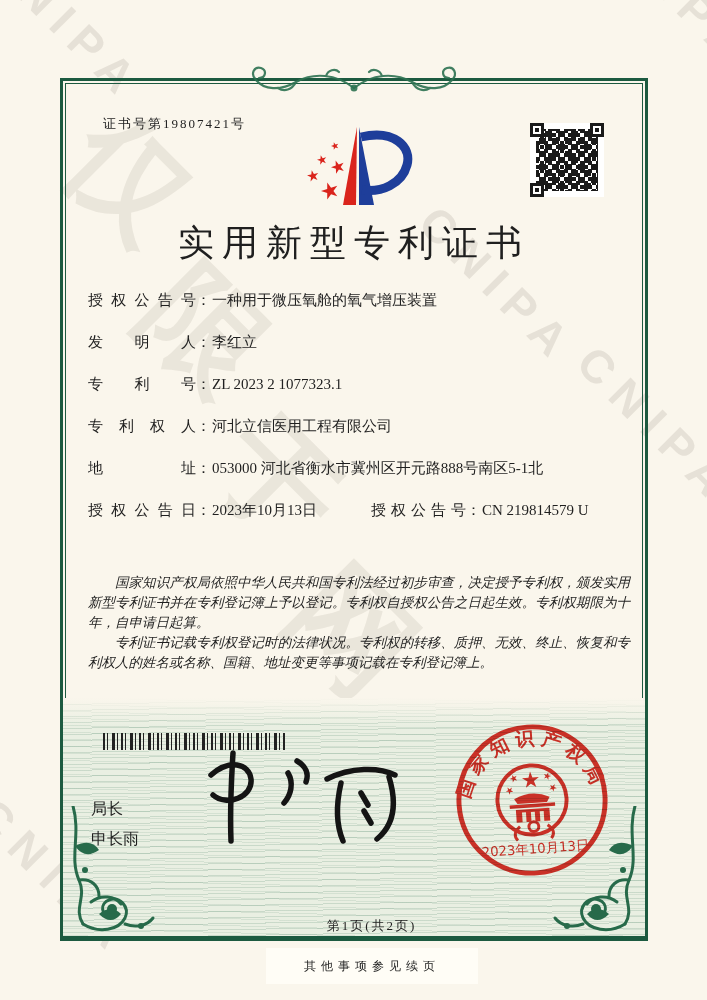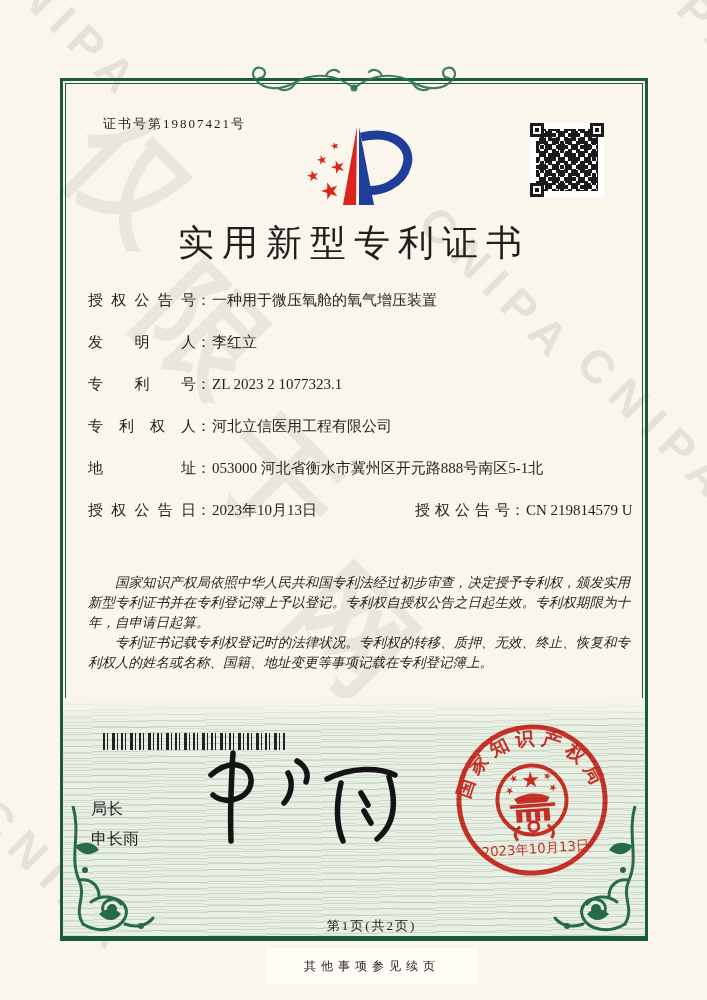--- a/index.html
+++ b/index.html
@@ -43,21 +43,21 @@
   .finder::after{content:"";position:absolute;left:2px;top:2px;width:4px;height:4px;background:#1a1a1a;}
   .f-tl{left:0;top:0;} .f-tr{right:0;top:0;} .f-bl{left:0;bottom:0;}
   .title{position:absolute;left:0;right:0;top:138px;text-align:center;
     font-size:36px;font-weight:normal;letter-spacing:8px;}
   
   .fields{position:absolute;left:25px;top:208px;width:545px;font-size:15px;}
   .frow{position:relative;line-height:22px;margin-bottom:20px;white-space:nowrap;}
   .flabel{display:inline-block;width:108px;text-align:justify;text-align-last:justify;vertical-align:top;}
   .flabel.w95{width:95px;}
   .fcolon{display:inline-block;width:16px;}
-  .pairB{position:absolute;left:283px;top:0;margin-left:44px;}
+  .pairB{position:absolute;left:283px;top:0;}
   
   .bodytext{position:absolute;left:25px;top:492px;width:542px;
     font-size:13.5px;line-height:20px;text-align:justify;}
   .bodytext p{margin:0 0 0 0;text-indent:2em;font-style:italic;}
   .bodytext p + p{margin-top:0;}
   
   .barcode{position:absolute;left:40px;top:652px;width:182px;height:17px;
     background:repeating-linear-gradient(90deg,#222 0 2px,rgba(0,0,0,0) 2px 4px,#222 4px 5px,
       rgba(0,0,0,0) 5px 9px,#222 9px 12px,rgba(0,0,0,0) 12px 14px,#222 14px 15px,rgba(0,0,0,0) 15px 18px);}
   

